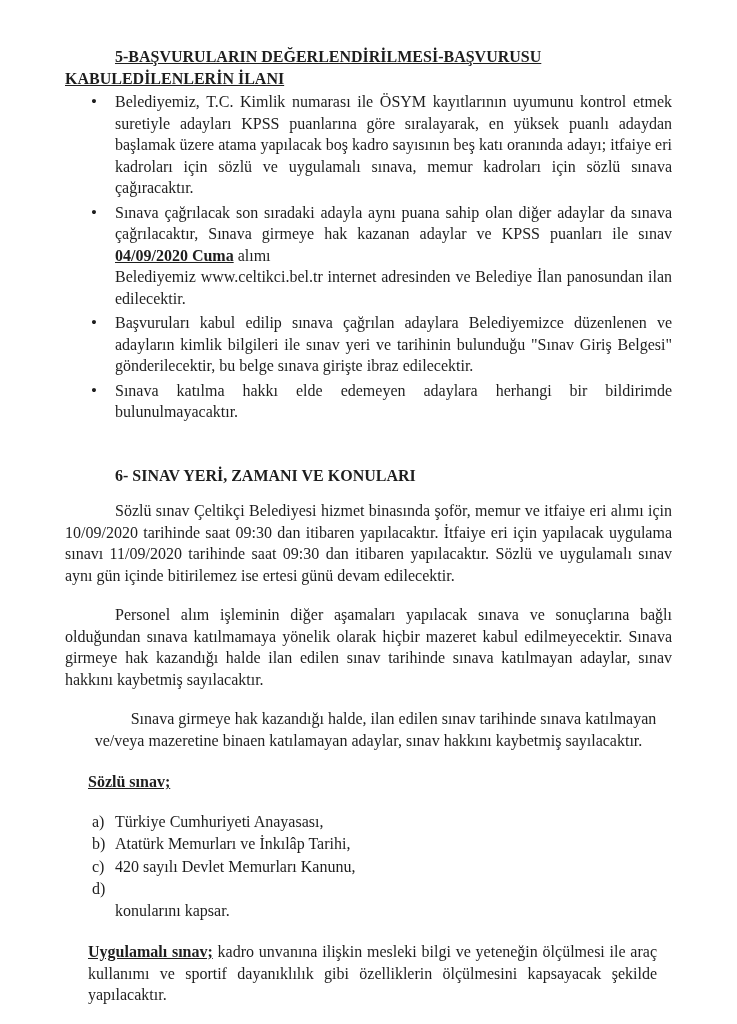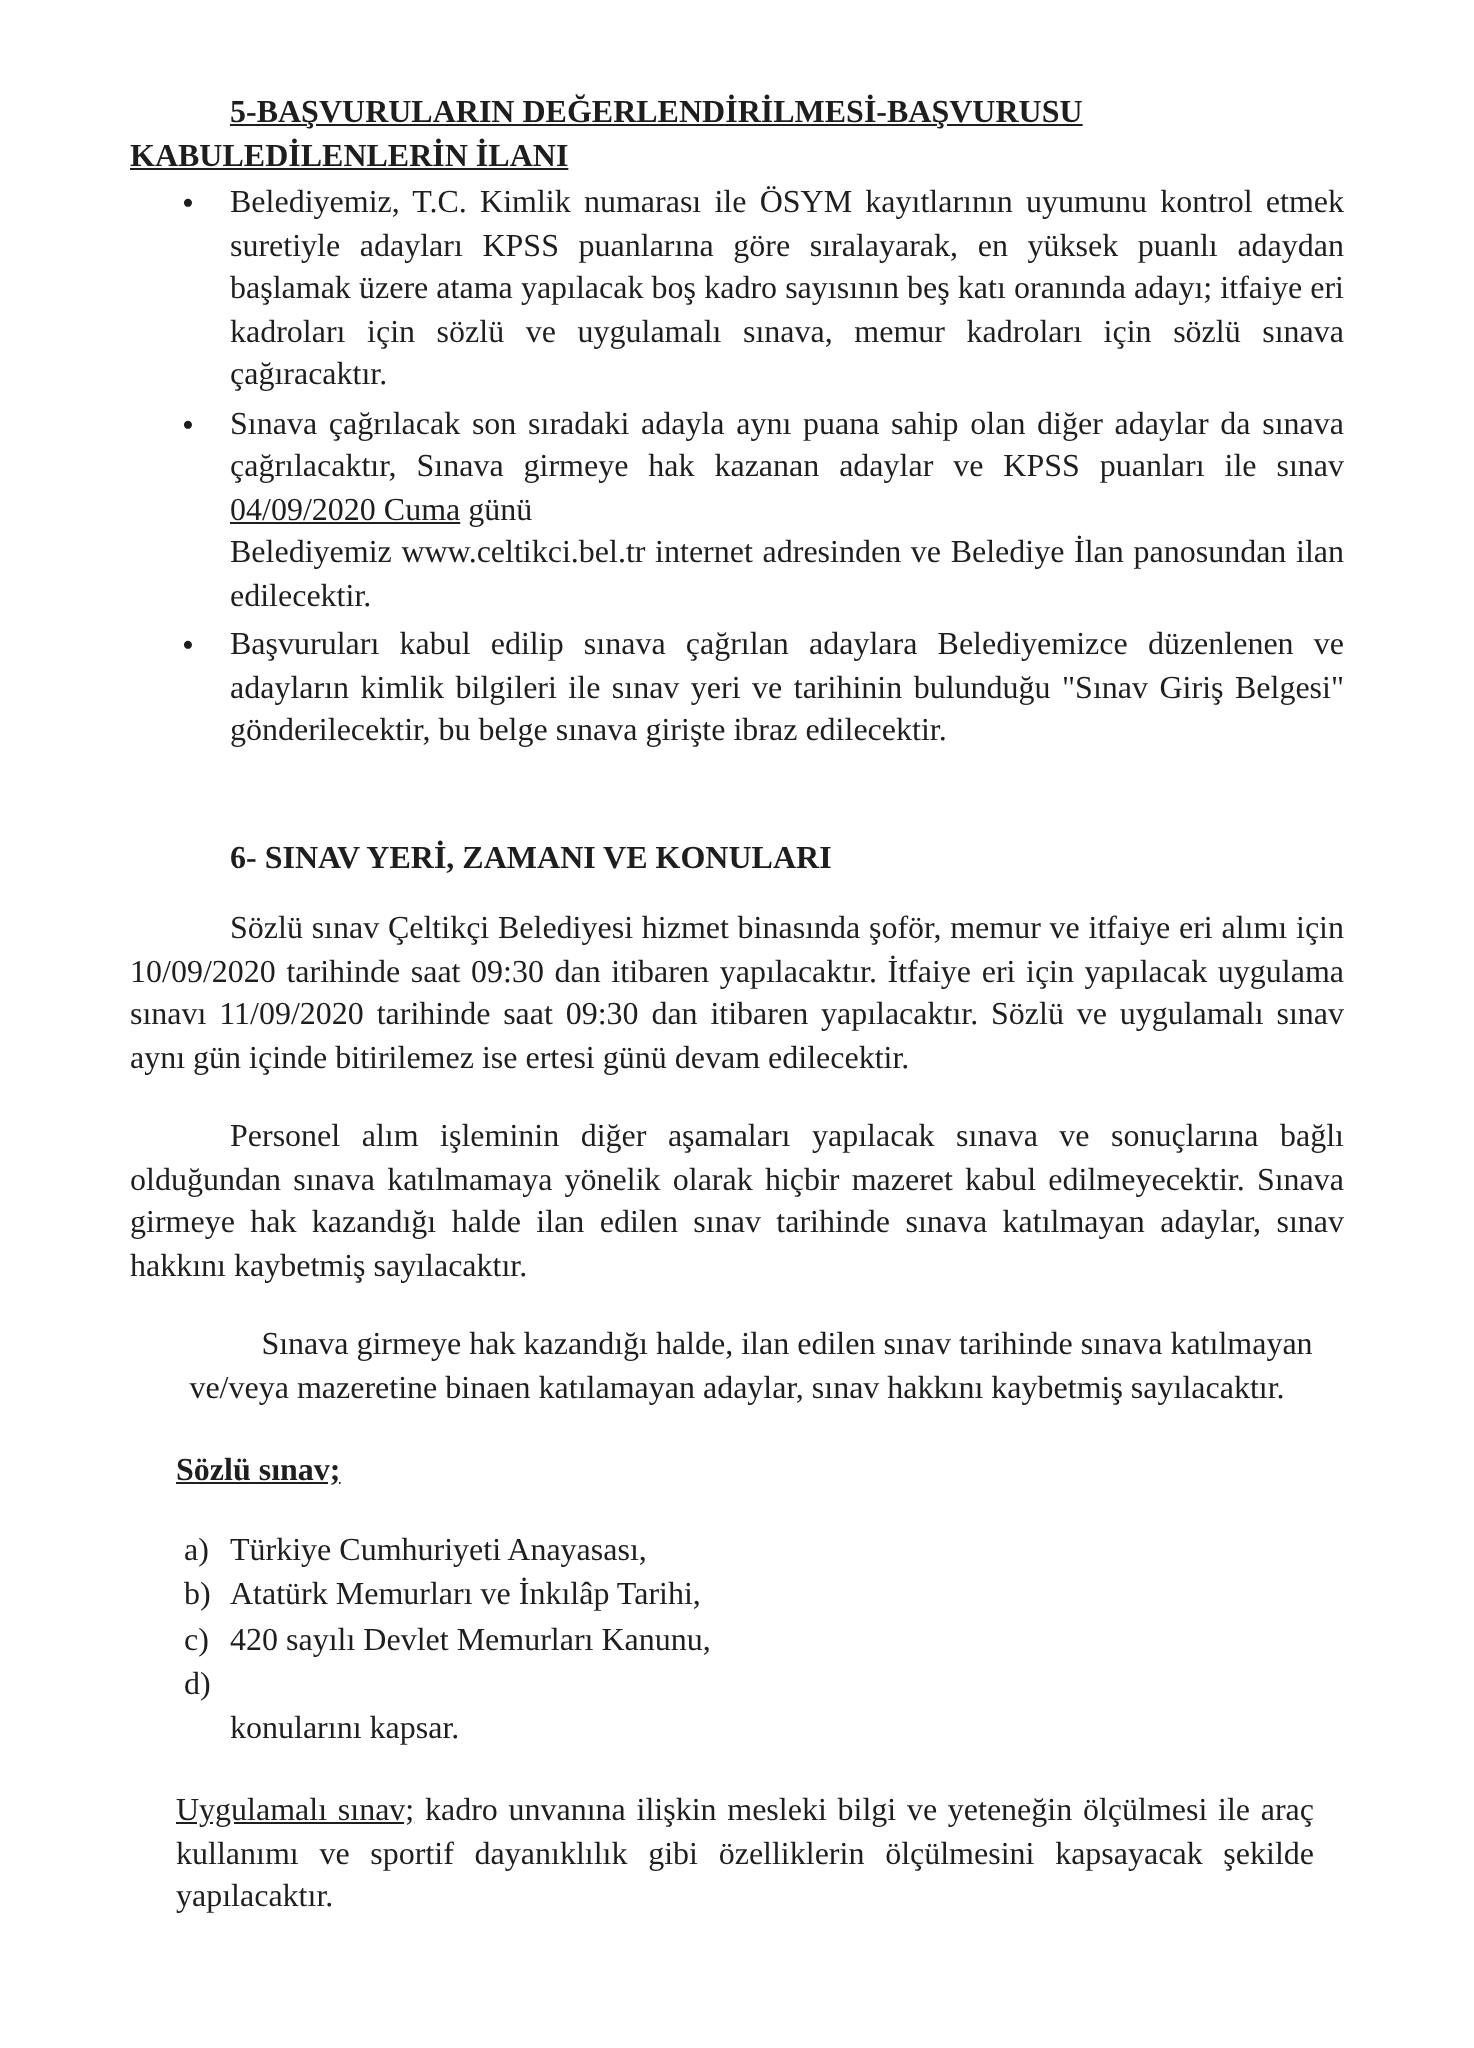--- a/index.html
+++ b/index.html
@@ -76,21 +76,21 @@
   .letter-marker {
     position: absolute;
     left: 27px;
     top: 0;
   }
   .practical-para {
     margin: 20px 15px 0 23px;
     text-align: justify;
   }
   .bold-underline {
-    font-weight: normal;
+    font-weight: bold;
     text-decoration: underline;
   }
 </style>
 </head>
 <body>
 
 <div class="page">
 
   <div class="heading">
     <span>5-BAŞVURULARIN DEĞERLENDİRİLMESİ-BAŞVURUSU</span><br>
@@ -99,29 +99,33 @@
 
   <div class="bullet-list">
 
     <div class="bullet-item">
       <span class="bullet-marker"></span>
       <span>Belediyemiz, T.C. Kimlik numarası ile ÖSYM kayıtlarının uyumunu kontrol etmek suretiyle adayları KPSS puanlarına göre sıralayarak, en yüksek puanlı adaydan başlamak üzere atama yapılacak boş kadro sayısının beş katı oranında adayı; itfaiye eri kadroları için sözlü ve uygulamalı sınava, memur kadroları için sözlü sınava çağıracaktır.</span>
     </div>
 
     <div class="bullet-item">
       <span class="bullet-marker"></span>
-      <span>Sınava çağrılacak son sıradaki adayla aynı puana sahip olan diğer adaylar da sınava çağrılacaktır, Sınava girmeye hak kazanan adaylar ve KPSS puanları ile sınav </span><span class="bold-underline">04/09/2020 Cuma</span><span> günü</span><br>
+      <span>Sınava çağrılacak son sıradaki adayla aynı puana sahip olan diğer adaylar da sınava çağrılacaktır, Sınava girmeye hak kazanan adaylar ve KPSS puanları ile sınav </span><span class="bold-underline">04/09/2020 Cuma</span><span> alımı</span><br>
       <span>Belediyemiz www.celtikci.bel.tr internet adresinden ve Belediye İlan panosundan ilan edilecektir.</span>
     </div>
 
     <div class="bullet-item">
       <span class="bullet-marker"></span>
       <span>Başvuruları kabul edilip sınava çağrılan adaylara Belediyemizce düzenlenen ve adayların kimlik bilgileri ile sınav yeri ve tarihinin bulunduğu "Sınav Giriş Belgesi" gönderilecektir, bu belge sınava girişte ibraz edilecektir.</span>
     </div>
 
+    <div class="bullet-item">
+      <span class="bullet-marker"></span>
+      <span>Sınava katılma hakkı elde edemeyen adaylara herhangi bir bildirimde bulunulmayacaktır.</span>
+    </div>
 
   </div>
 
   <div class="section-heading">
     <span>6- SINAV YERİ, ZAMANI VE KONULARI</span>
   </div>
 
   <p class="para">Sözlü sınav Çeltikçi Belediyesi hizmet binasında şoför, memur ve itfaiye eri alımı için 10/09/2020 tarihinde saat 09:30 dan itibaren yapılacaktır. İtfaiye eri için yapılacak uygulama sınavı 11/09/2020 tarihinde saat 09:30 dan itibaren yapılacaktır. Sözlü ve uygulamalı sınav aynı gün içinde bitirilemez ise ertesi günü devam edilecektir.</p>
   <p class="para">Personel alım işleminin diğer aşamaları yapılacak sınava ve sonuçlarına bağlı olduğundan sınava katılmamaya yönelik olarak hiçbir mazeret kabul edilmeyecektir. Sınava girmeye hak kazandığı halde ilan edilen sınav tarihinde sınava katılmayan adaylar, sınav hakkını kaybetmiş sayılacaktır.</p>
   <p class="para ragged">Sınava girmeye hak kazandığı halde, ilan edilen sınav tarihinde sınava katılmayan ve/veya mazeretine binaen katılamayan adaylar, sınav hakkını kaybetmiş sayılacaktır.</p>

